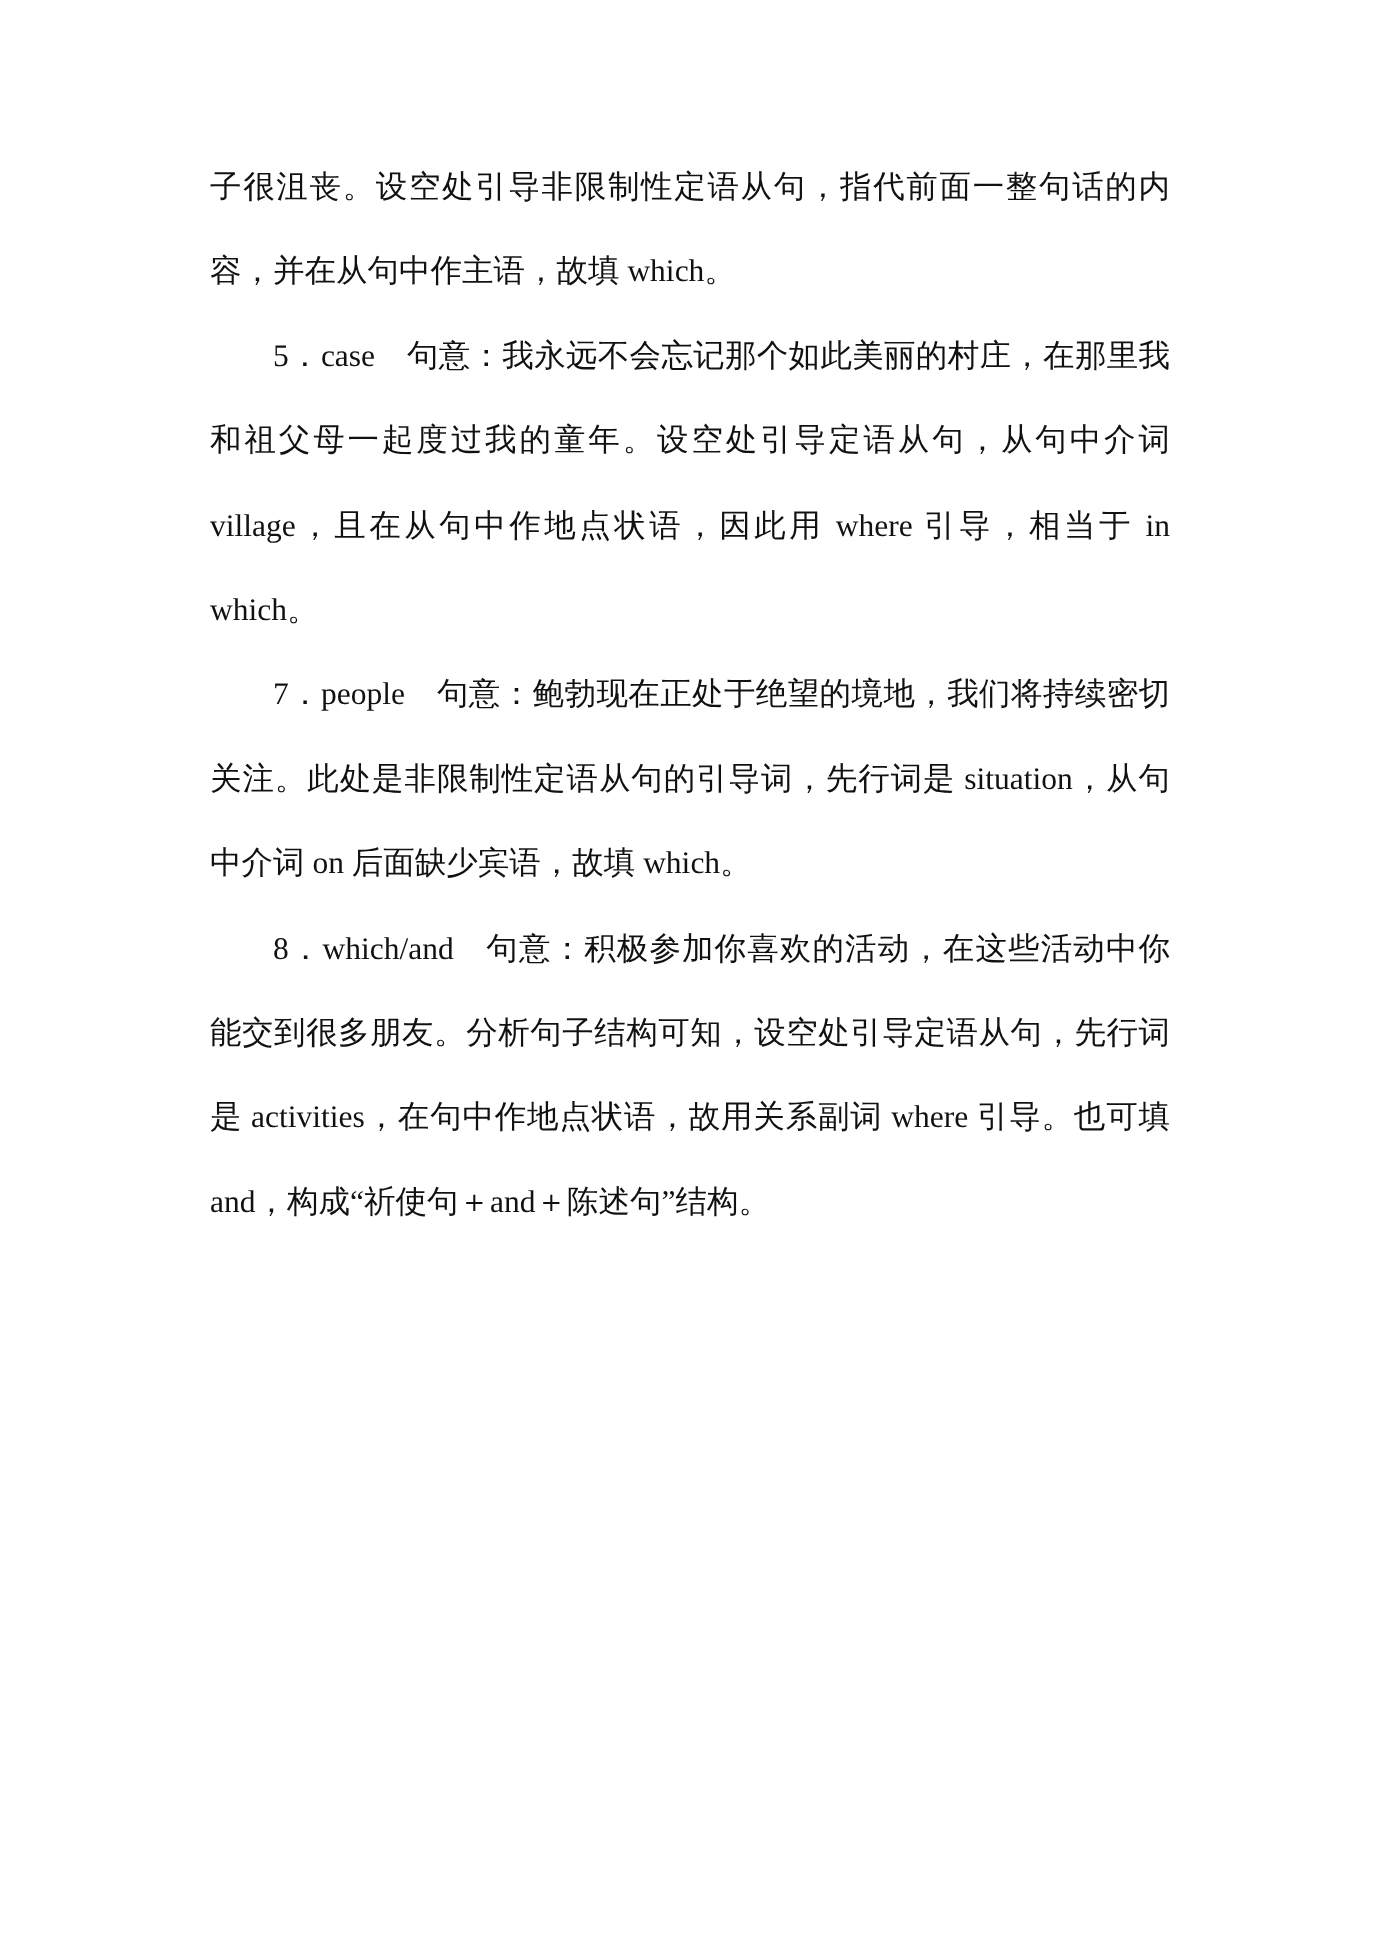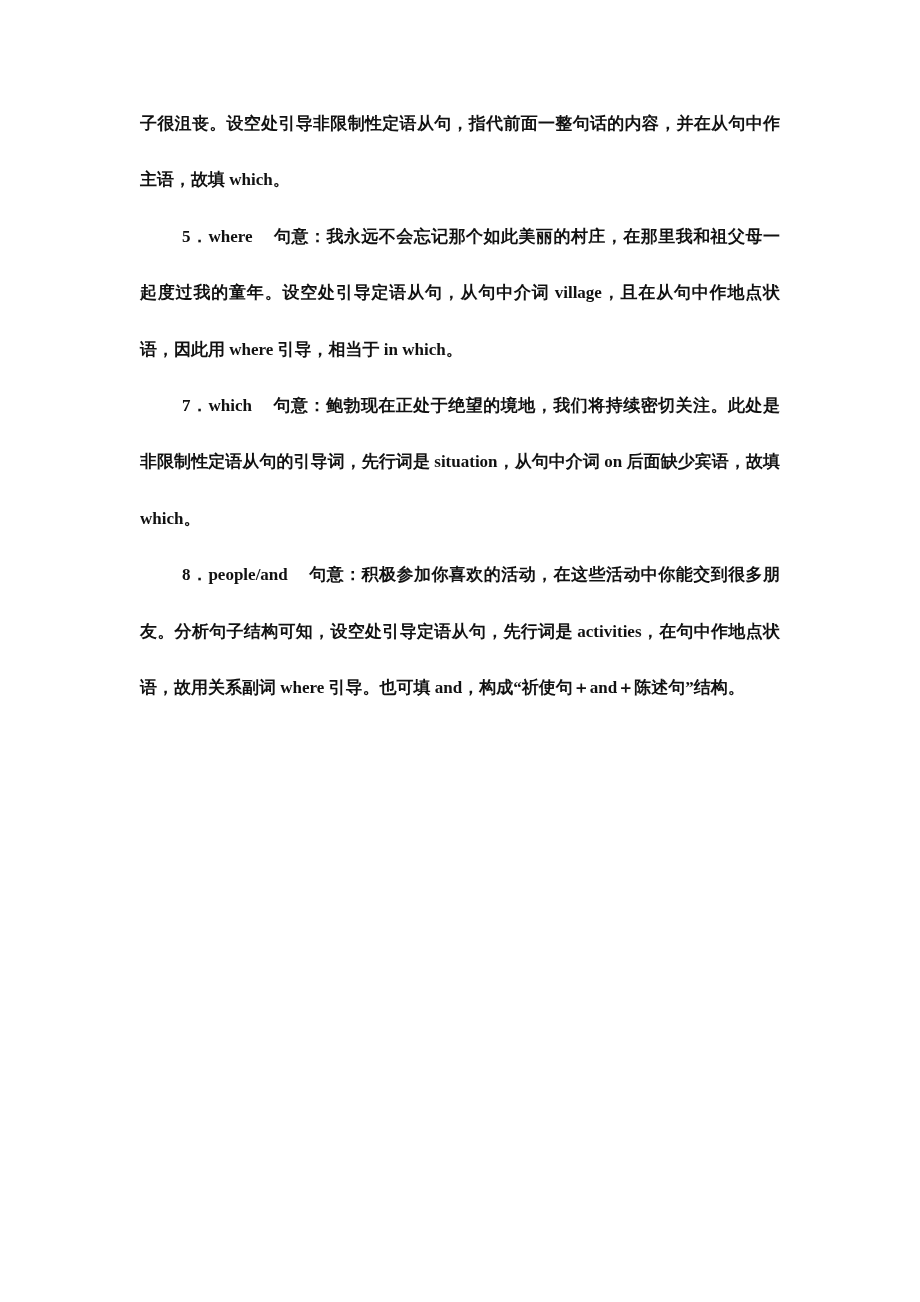--- a/index.html
+++ b/index.html
@@ -16,26 +16,25 @@
       color: #111111;
     }
     .page {
       position: absolute;
       left: 140px;
       top: 96px;
       width: 640px;
     }
     .para {
       margin: 0;
-      font-size: 17px;
+      font-size: 21px;
       line-height: 56.4px;
       text-align: justify;
       text-justify: inter-character;
       letter-spacing: 0px;
-      font-weight: bold;
     }
     .para.indent {
       text-indent: 42px;
     }
     .num, .ans {
       font-family: "Liberation Serif", "DejaVu Serif", serif;
     }
     .gap {
       display: inline-block;
       width: 21px;
@@ -43,25 +42,25 @@
   </style>
 </head>
 <body>
 
 <div class="page">
   <p class="para">
     <span>子很沮丧。设空处引导非限制性定语从句，指代前面一整句话的内容，并在从句中作主语，故填 which。</span>
   </p>
 
   <p class="para indent">
-    <span class="num">5．</span><span class="ans">where</span><span class="gap"></span><span>句意：</span><span>我永远不会忘记那个如此美丽的村庄，在那里我和祖父母一起度过我的童年。设空处引导定语从句，从句中介词 village，且在从句中作地点状语，因此用 where 引导，相当于 in which。</span>
+    <span class="num">5．</span><span class="ans">case</span><span class="gap"></span><span>句意：</span><span>我永远不会忘记那个如此美丽的村庄，在那里我和祖父母一起度过我的童年。设空处引导定语从句，从句中介词 village，且在从句中作地点状语，因此用 where 引导，相当于 in which。</span>
   </p>
 
 
   <p class="para indent">
-    <span class="num">7．</span><span class="ans">which</span><span class="gap"></span><span>句意：</span><span>鲍勃现在正处于绝望的境地，我们将持续密切关注。此处是非限制性定语从句的引导词，先行词是 situation，从句中介词 on 后面缺少宾语，故填 which。</span>
+    <span class="num">7．</span><span class="ans">people</span><span class="gap"></span><span>句意：</span><span>鲍勃现在正处于绝望的境地，我们将持续密切关注。此处是非限制性定语从句的引导词，先行词是 situation，从句中介词 on 后面缺少宾语，故填 which。</span>
   </p>
 
   <p class="para indent">
-    <span class="num">8．</span><span class="ans">people/and</span><span class="gap"></span><span>句意：</span><span>积极参加你喜欢的活动，在这些活动中你能交到很多朋友。分析句子结构可知，设空处引导定语从句，先行词是 activities，在句中作地点状语，故用关系副词 where 引导。也可填 and，构成“祈使句＋and＋陈述句”结构。</span>
+    <span class="num">8．</span><span class="ans">which/and</span><span class="gap"></span><span>句意：</span><span>积极参加你喜欢的活动，在这些活动中你能交到很多朋友。分析句子结构可知，设空处引导定语从句，先行词是 activities，在句中作地点状语，故用关系副词 where 引导。也可填 and，构成“祈使句＋and＋陈述句”结构。</span>
   </p>
 
 </div>
 
 </body></html>

